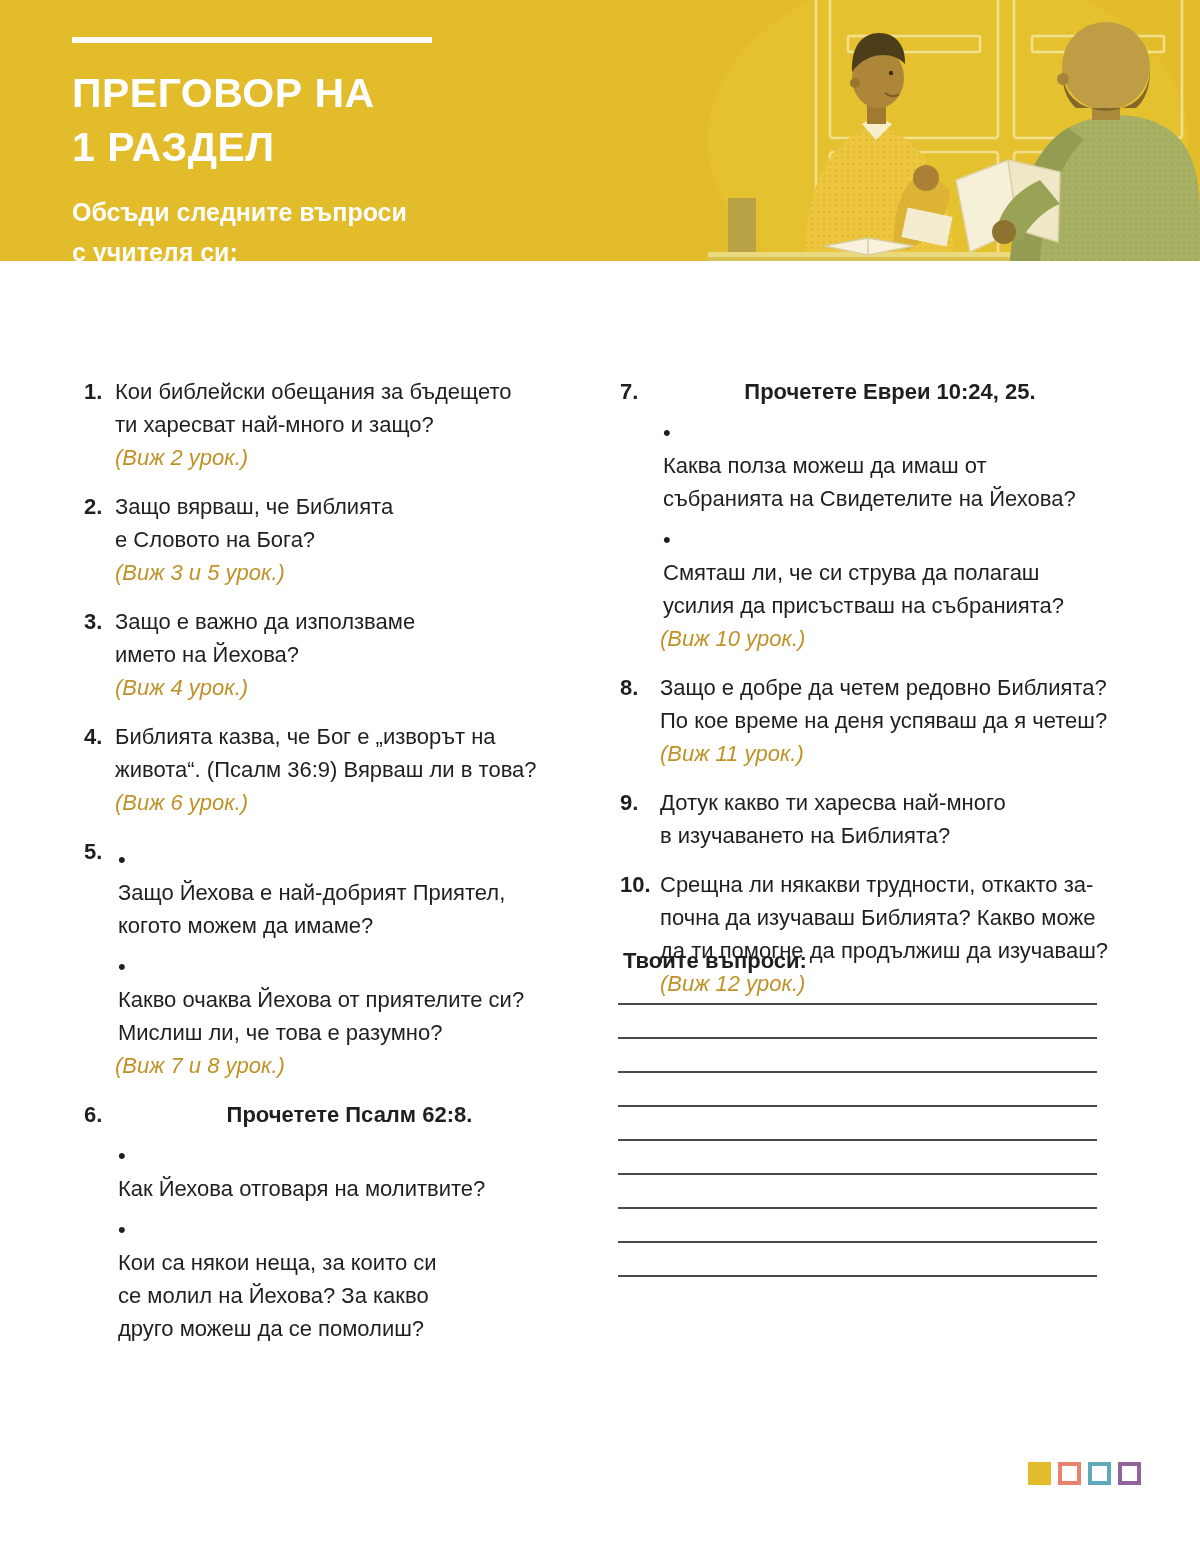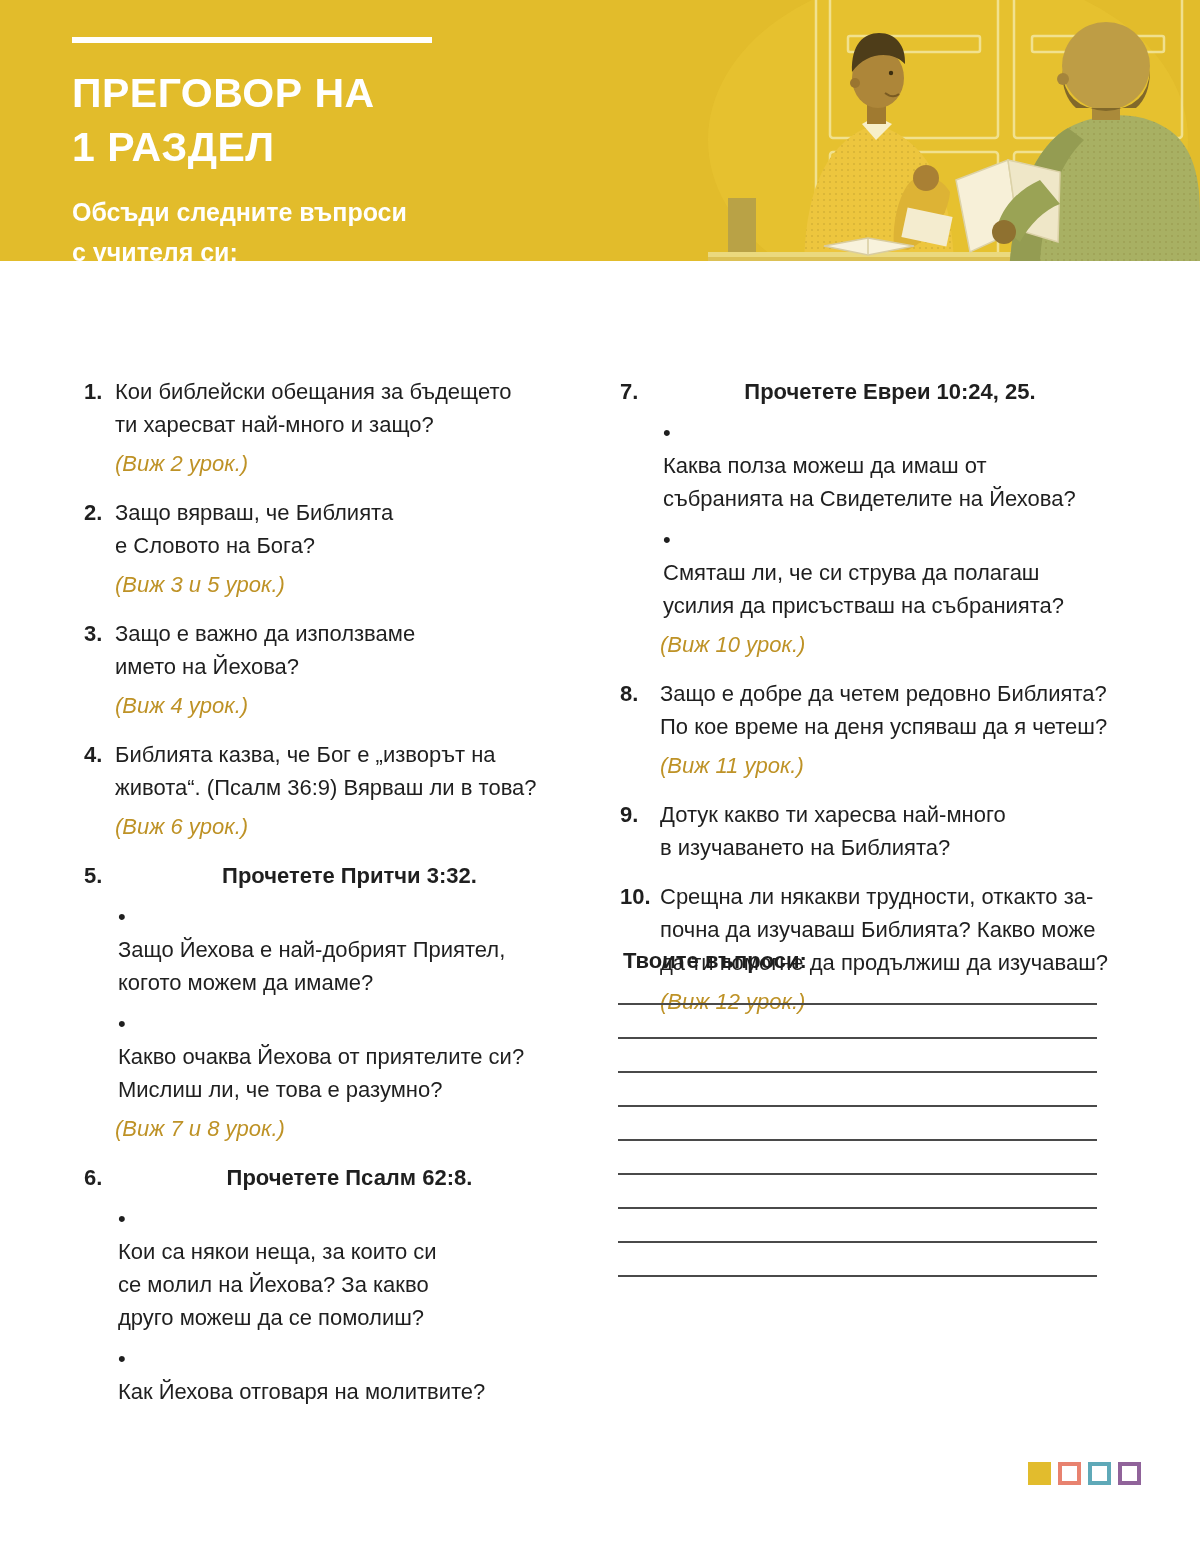--- a/index.html
+++ b/index.html
@@ -27,21 +27,21 @@
   .q-num{flex:0 0 31px;font-weight:bold;}
   .col-right .q-num{flex:0 0 40px;}
   .q-body{flex:1;min-width:0;}
   .q-text{white-space:pre-line;}
   .q-text.bold{font-weight:bold;text-align:center;}
   .q-bullets{margin:0;padding:0;list-style:none;}
   .q-bullet{display:flex;margin-top:8px;padding-left:3px;flex-direction:column;}
   .bullet-dot{flex:0 0 17px;}
   .bullet-dot::before{content:"•";}
   .bullet-text{white-space:pre-line;flex:1;min-width:0;}
-  .q-ref{margin-top:6px;font-style:italic;color:#BE9226;}
+  .q-ref{margin-top:0;font-style:italic;color:#BE9226;}
   
   .your-questions{position:absolute;left:618px;top:944px;width:479px;}
   .yq-label{font-weight:bold;font-size:22px;line-height:33px;padding-left:5px;}
   .yq-line{height:0;border-top:2px solid #4a4a4a;margin-top:32px;}
   .yq-line:first-child{margin-top:26px;}
   
   .sections{position:absolute;left:1028px;top:1462px;display:flex;gap:7px;}
   .sq{width:23px;height:23px;box-sizing:border-box;}
   .sq.outline{border:4px solid #999;background:#ffffff;}
 </style>
@@ -152,21 +152,20 @@
     <div class="q-body">
       <div class="q-text">Библията казва, че Бог е „изворът на
 живота“. (Псалм 36:9) Вярваш ли в това?</div>
       <div class="q-ref">(Виж 6 урок.)</div>
     </div>
   </div>
 
   <div class="q">
     <div class="q-num">5.</div>
     <div class="q-body">
-      <div class="q-text bold">Прочетете Притчи 3:32.</div>
       <ul class="q-bullets">
         <li class="q-bullet">
           <span class="bullet-dot"></span>
           <span class="bullet-text">Защо Йехова е най-добрият Приятел,
 когото можем да имаме?</span>
         </li>
         <li class="q-bullet">
           <span class="bullet-dot"></span>
           <span class="bullet-text">Какво очаква Йехова от приятелите си?
 Мислиш ли, че това е разумно?</span>
@@ -174,29 +173,29 @@
       </ul>
       <div class="q-ref">(Виж 7 и 8 урок.)</div>
     </div>
   </div>
 
   <div class="q">
     <div class="q-num">6.</div>
     <div class="q-body">
       <div class="q-text bold">Прочетете Псалм 62:8.</div>
       <ul class="q-bullets">
+        <li class="q-bullet">
+          <span class="bullet-dot"></span>
+          <span class="bullet-text">Как Йехова отговаря на молитвите?</span>
+        </li>
         <li class="q-bullet">
           <span class="bullet-dot"></span>
           <span class="bullet-text">Кои са някои неща, за които си
 се молил на Йехова? За какво
 друго можеш да се помолиш?</span>
-        </li>
-        <li class="q-bullet">
-          <span class="bullet-dot"></span>
-          <span class="bullet-text">Как Йехова отговаря на молитвите?</span>
         </li>
       </ul>
     </div>
   </div>
 
 </div>
 
 <div class="col col-right">
 
   <div class="q">

